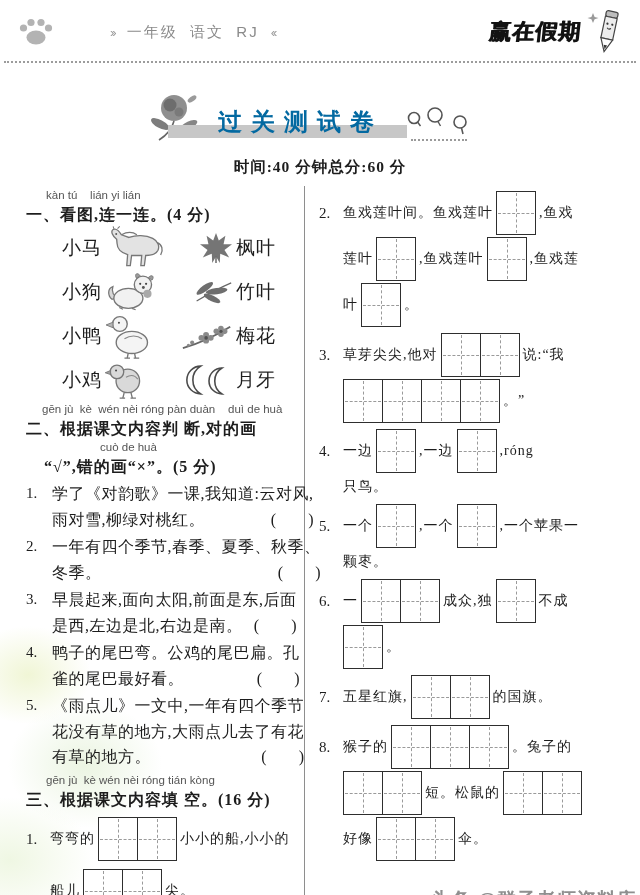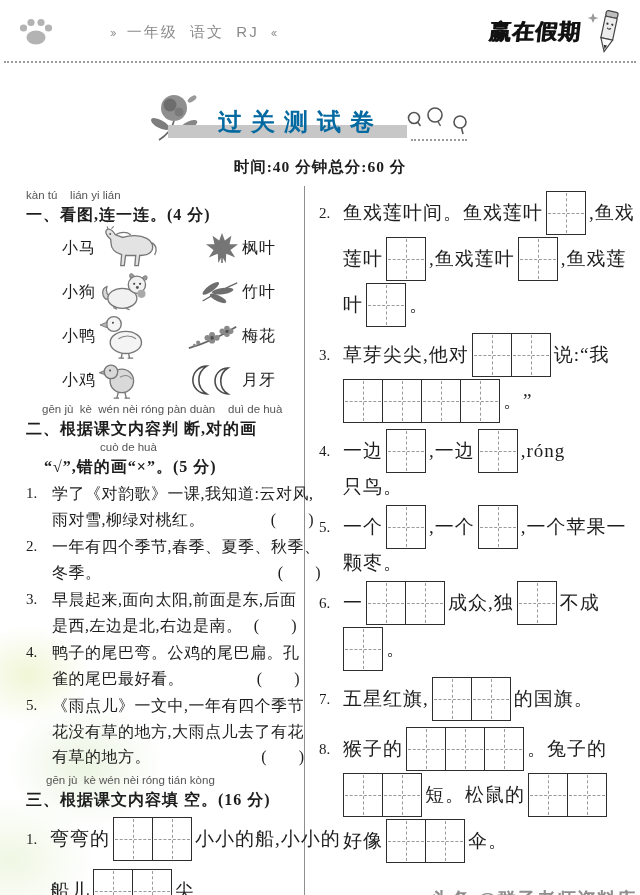--- a/index.html
+++ b/index.html
@@ -43,38 +43,38 @@
   .columns{display:flex;margin-top:8px;}
   .col-left{width:270px;padding:2px 8px 0 26px;border-right:1.2px solid #8e8e8e;}
   .col-right{flex:1;padding:4px 6px 0 14px;}
 
   .pinyin{font-family:"Liberation Sans","DejaVu Sans",sans-serif;font-size:11.5px;
     color:#555;height:15px;line-height:15px;white-space:pre;}
   .sec-head{font-size:16px;font-weight:bold;letter-spacing:1px;height:23px;line-height:23px;white-space:pre;}
 
   
   .m-row{display:flex;align-items:center;height:44px;padding-left:36px;}
-  .m-label{font-size:16px;letter-spacing:1px;}
+  .m-label{font-size:19px;letter-spacing:1px;}
   .m-img{display:inline-flex;align-items:center;margin-left:2px;}
   .m-right{margin-left:auto;margin-right:20px;display:flex;align-items:center;gap:3px;}
 
   
   .tf-item{display:flex;margin-bottom:2px;}
   .tf-num{width:26px;flex:none;font-size:15px;line-height:25.5px;}
   .tf-body{flex:1;}
   .tf-line{font-size:16px;letter-spacing:.5px;line-height:25.5px;white-space:nowrap;}
   .tf-line.last{display:flex;justify-content:space-between;white-space:nowrap;text-align:right;}
   .paren{letter-spacing:0;white-space:pre;}
 
   
   .rq{display:flex;margin-bottom:4px;}
   .rq-num{width:24px;flex:none;font-size:15px;line-height:46px;}
   .rq-body{flex:1;}
   .segline{display:flex;align-items:center;min-height:46px;gap:3px;
-    font-size:19px;letter-spacing:1px;}
+    font-size:14px;letter-spacing:1px;}
   .segline.short{min-height:25px;}
   .segline.lg{min-height:52px;text-align:right;}
   .seg-text{white-space:pre;}
 
   
   .tzg{display:inline-flex;border:1.6px solid #2e2e2e;background:#fff;flex:none;}
   .tzg-cell{width:38px;height:42px;position:relative;border-right:1.4px solid #2e2e2e;}
   .tzg-cell:last-child{border-right:none;}
   .tzg-cell::before{content:"";position:absolute;left:1px;right:1px;top:50%;border-top:1px dashed #9a9a9a;}
   .tzg-cell::after{content:"";position:absolute;top:1px;bottom:1px;left:50%;border-left:1px dashed #9a9a9a;}
@@ -158,21 +158,21 @@
 
   <div class="meta">
     <span>时间:40 分钟</span>
     <span>总分:60 分</span>
   </div>
 
   <div class="columns">
 
     <div class="col-left">
 
-      <div class="pinyin" style="">kàn tú    lián yi lián</div>
+      <div class="pinyin" style="margin-left:20px">kàn tú    lián yi lián</div>
       <div class="sec-head">一、看图,连一连。(4 分)</div>
 
       <div class="m-row">
         <span class="m-label">小马</span>
         <span class="m-img">
           <svg width="64" height="44" viewBox="0 0 70 50">
             <path d="M13 15 C8 11 6 6 9 4 C12 2.5 16 6 18.5 10 L27 13 C35 10 46 10 54 14 C60 17 62 23 60 27.5 C58 31.5 52 33.5 46 33.5 L44.5 45 L40.5 45 L41.5 33.5 L30 33.5 L28.5 45 L24.5 45 L25.5 32.5 C18 30.5 13.5 25.5 13.5 20 Z" fill="#e3e3e3" stroke="#777" stroke-width="1.5"></path>
             <path d="M59 19 C64.5 21 66.5 27 63 33" fill="none" stroke="#777" stroke-width="1.5"></path>
             <path d="M18.5 10 C25 6.5 31 6.5 36 10" fill="none" stroke="#777" stroke-width="1.4"></path>
             <circle cx="12.5" cy="9" r="1.1" fill="#555"></circle>

